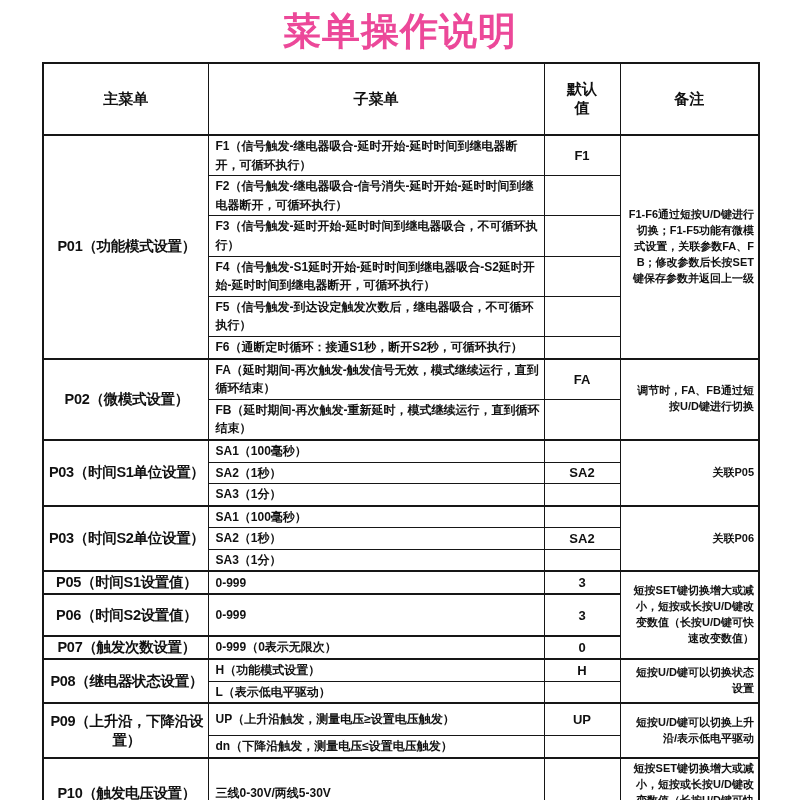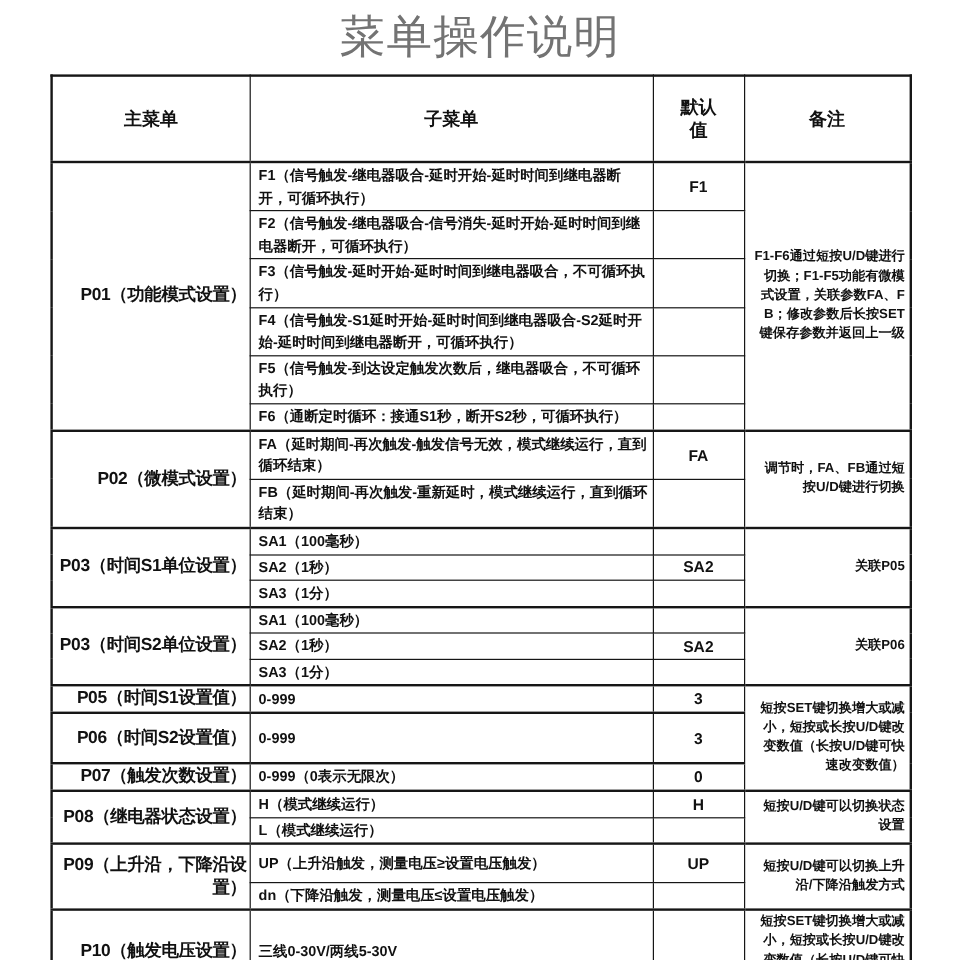--- a/index.html
+++ b/index.html
@@ -16,23 +16,23 @@
     width: 800px;
     height: 800px;
     background: #ffffff;
   }
   h1.title {
     margin: 9px 0 0 0;
     padding: 0;
     text-align: center;
     font-size: 38px;
     line-height: 45px;
-    font-weight: 400;
+    font-weight: 700;
     letter-spacing: 1px;
-    color: #737373;
+    color: #ec4899;
   }
   table.menu-table {
     border-collapse: collapse;
     table-layout: fixed;
     width: 716px;
     margin: 8px 0 0 42px;
     border: 2.6px solid #161616;
   }
   col.c-main { width: 165px; }
   col.c-sub  { width: 336px; }
@@ -52,21 +52,21 @@
     vertical-align: middle;
     border-bottom-width: 2.4px;
     padding: 16px;
   }
   td.main {
     font-size: 14.5px;
     letter-spacing: -0.3px;
     line-height: 1.3;
     padding: 1px 2px 1px 4px;
     vertical-align: middle;
-    text-align: right;
+    text-align: center;
     word-break: break-all;
   }
   td.sub {
     font-size: 12px;
     line-height: 1.55;
     padding: 1px 4px 1px 7px;
     vertical-align: middle;
     text-align: left;
     word-break: break-all;
   }
@@ -188,34 +188,34 @@
         <td class="def">3</td>
       </tr>
       <tr class="gs" style="height:15px">
         <td class="main">P07（触发次数设置）</td>
         <td class="sub">0-999（0表示无限次）</td>
         <td class="def">0</td>
       </tr>
 
       <tr class="gs" style="height:20px">
         <td class="main" rowspan="2">P08（继电器状态设置）</td>
-        <td class="sub">H（模式继续运行）</td>
+        <td class="sub">H（功能模式设置）</td>
         <td class="def">H</td>
         <td class="note" rowspan="2">短按U/D键可以切换状态设置</td>
       </tr>
       <tr style="height:19px">
-        <td class="sub">L（模式继续运行）</td>
+        <td class="sub">L（表示低电平驱动）</td>
         <td class="def"></td>
       </tr>
 
       <tr class="gs" style="height:32px">
         <td class="main" rowspan="2">P09（上升沿，下降沿设置）</td>
         <td class="sub">UP（上升沿触发，测量电压≥设置电压触发）</td>
         <td class="def">UP</td>
-        <td class="note" rowspan="2">短按U/D键可以切换上升沿/下降沿触发方式</td>
+        <td class="note" rowspan="2">短按U/D键可以切换上升沿/表示低电平驱动</td>
       </tr>
       <tr style="height:23px">
         <td class="sub">dn（下降沿触发，测量电压≤设置电压触发）</td>
         <td class="def"></td>
       </tr>
 
       <tr class="gs" style="height:47px">
         <td class="main">P10（触发电压设置）</td>
         <td class="sub">三线0-30V/两线5-30V</td>
         <td class="def"></td>

